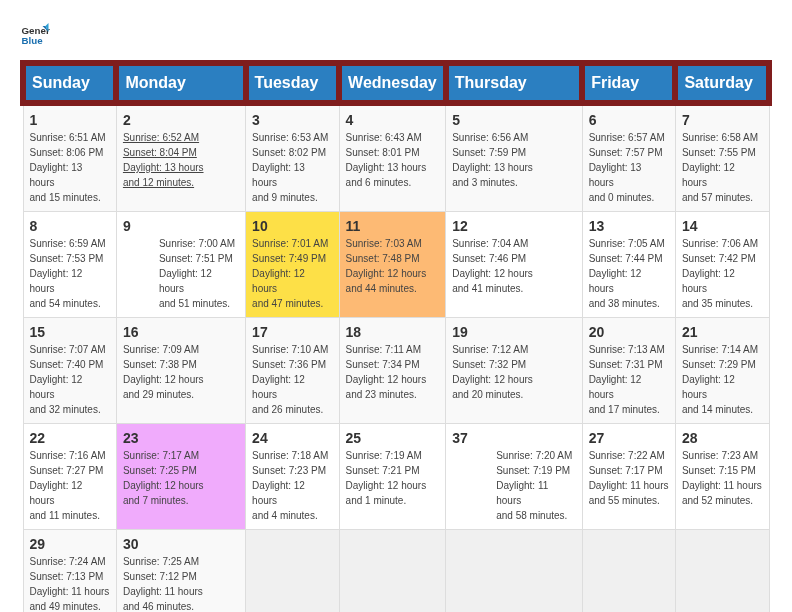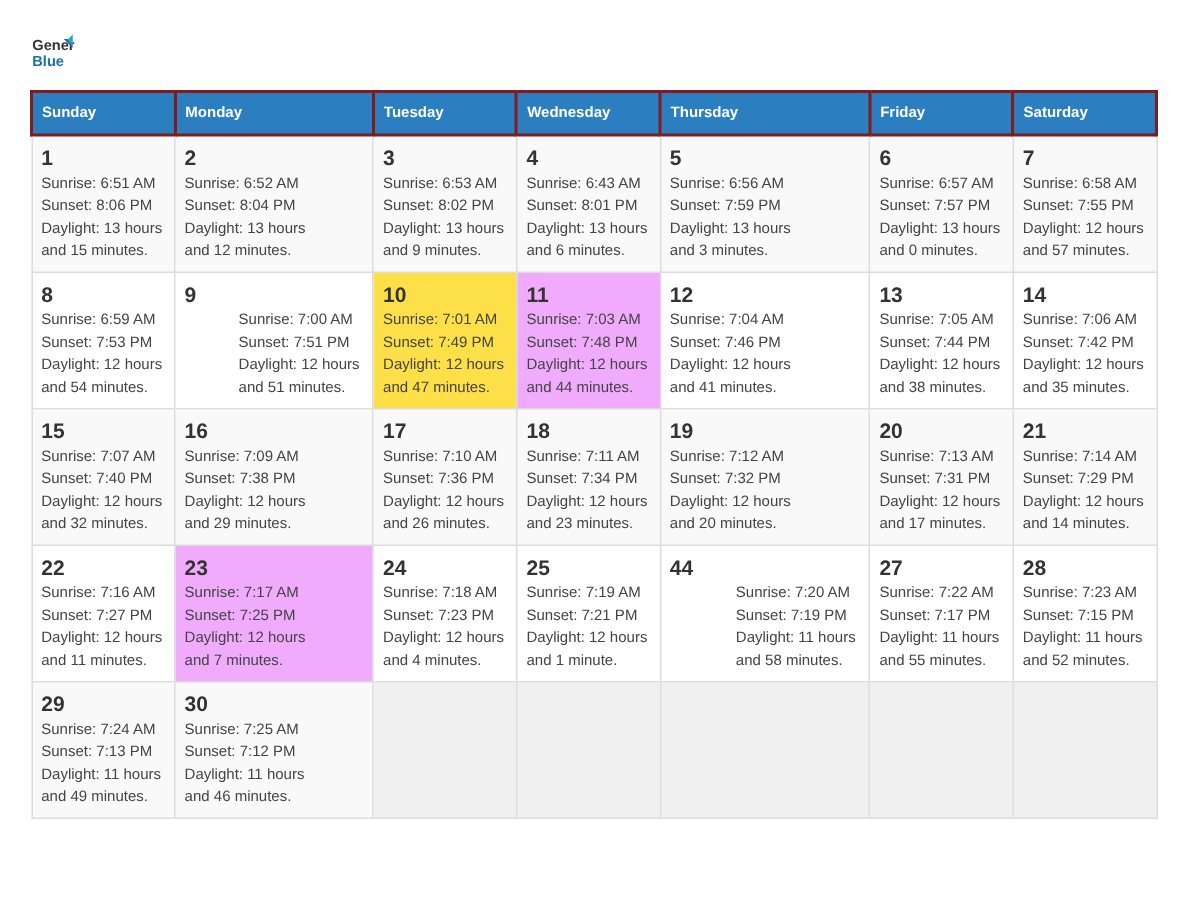--- a/index.html
+++ b/index.html
@@ -40,23 +40,23 @@
     table {
       width: 100%;
       border-collapse: collapse;
       font-size: 11px;
     }
     thead tr th {
       background-color: #2b7fc1;
       color: #fff;
       padding: 8px 6px;
       text-align: left;
-      font-size: 10px;
+      font-size: 16px;
       font-weight: bold;
-      border: 2px solid #7f1d1d;
+      border: 6px solid #7f1d1d;
     }
     tbody tr td {
       border: 1px solid #ddd;
       padding: 6px 6px;
       vertical-align: top;
       color: #333;
       background: #fff;
       min-height: 70px;
     }
     tbody tr:nth-child(odd) td {
@@ -111,21 +111,21 @@
   <tr>
         <td>
           <span class="day-num">1</span>
           <div class="day-info" style="white-space: pre-line;">Sunrise: 6:51 AM
 Sunset: 8:06 PM
 Daylight: 13 hours
 and 15 minutes.</div>
         </td>
         <td>
           <span class="day-num">2</span>
-          <div class="day-info" style="white-space: pre-line;">Sunrise: 6:52 AM
+          <div class="day-info" style="white-space: pre-line; text-decoration: underline;">Sunrise: 6:52 AM
 Sunset: 8:04 PM
 Daylight: 13 hours
 and 12 minutes.</div>
         </td>
         <td>
           <span class="day-num">3</span>
           <div class="day-info" style="white-space: pre-line;">Sunrise: 6:53 AM
 Sunset: 8:02 PM
 Daylight: 13 hours
 and 9 minutes.</div>
@@ -174,21 +174,21 @@
 Daylight: 12 hours
 and 51 minutes.</div>
         </td>
         <td style="background: #fde047;">
           <span class="day-num">10</span>
           <div class="day-info" style="white-space: pre-line;">Sunrise: 7:01 AM
 Sunset: 7:49 PM
 Daylight: 12 hours
 and 47 minutes.</div>
         </td>
-        <td style="background: #f0abfc;">
+        <td style="background: #fdba74;">
           <span class="day-num">11</span>
           <div class="day-info" style="white-space: pre-line;">Sunrise: 7:03 AM
 Sunset: 7:48 PM
 Daylight: 12 hours
 and 44 minutes.</div>
         </td>
         <td style="background: rgb(255, 255, 255);">
           <span class="day-num">12</span>
           <div class="day-info" style="white-space: pre-line;">Sunrise: 7:04 AM
 Sunset: 7:46 PM
@@ -284,21 +284,21 @@
 and 4 minutes.</div>
         </td>
         <td style="background: rgb(255, 255, 255);">
           <span class="day-num">25</span>
           <div class="day-info" style="white-space: pre-line;">Sunrise: 7:19 AM
 Sunset: 7:21 PM
 Daylight: 12 hours
 and 1 minute.</div>
         </td>
         <td style="background: rgb(255, 255, 255);">
-          <span class="day-num">44</span>
+          <span class="day-num">37</span>
           <div class="day-info" style="white-space: pre-line; margin-left: 44px;">Sunrise: 7:20 AM
 Sunset: 7:19 PM
 Daylight: 11 hours
 and 58 minutes.</div>
         </td>
         <td style="background: rgb(255, 255, 255);">
           <span class="day-num">27</span>
           <div class="day-info" style="white-space: pre-line;">Sunrise: 7:22 AM
 Sunset: 7:17 PM
 Daylight: 11 hours

